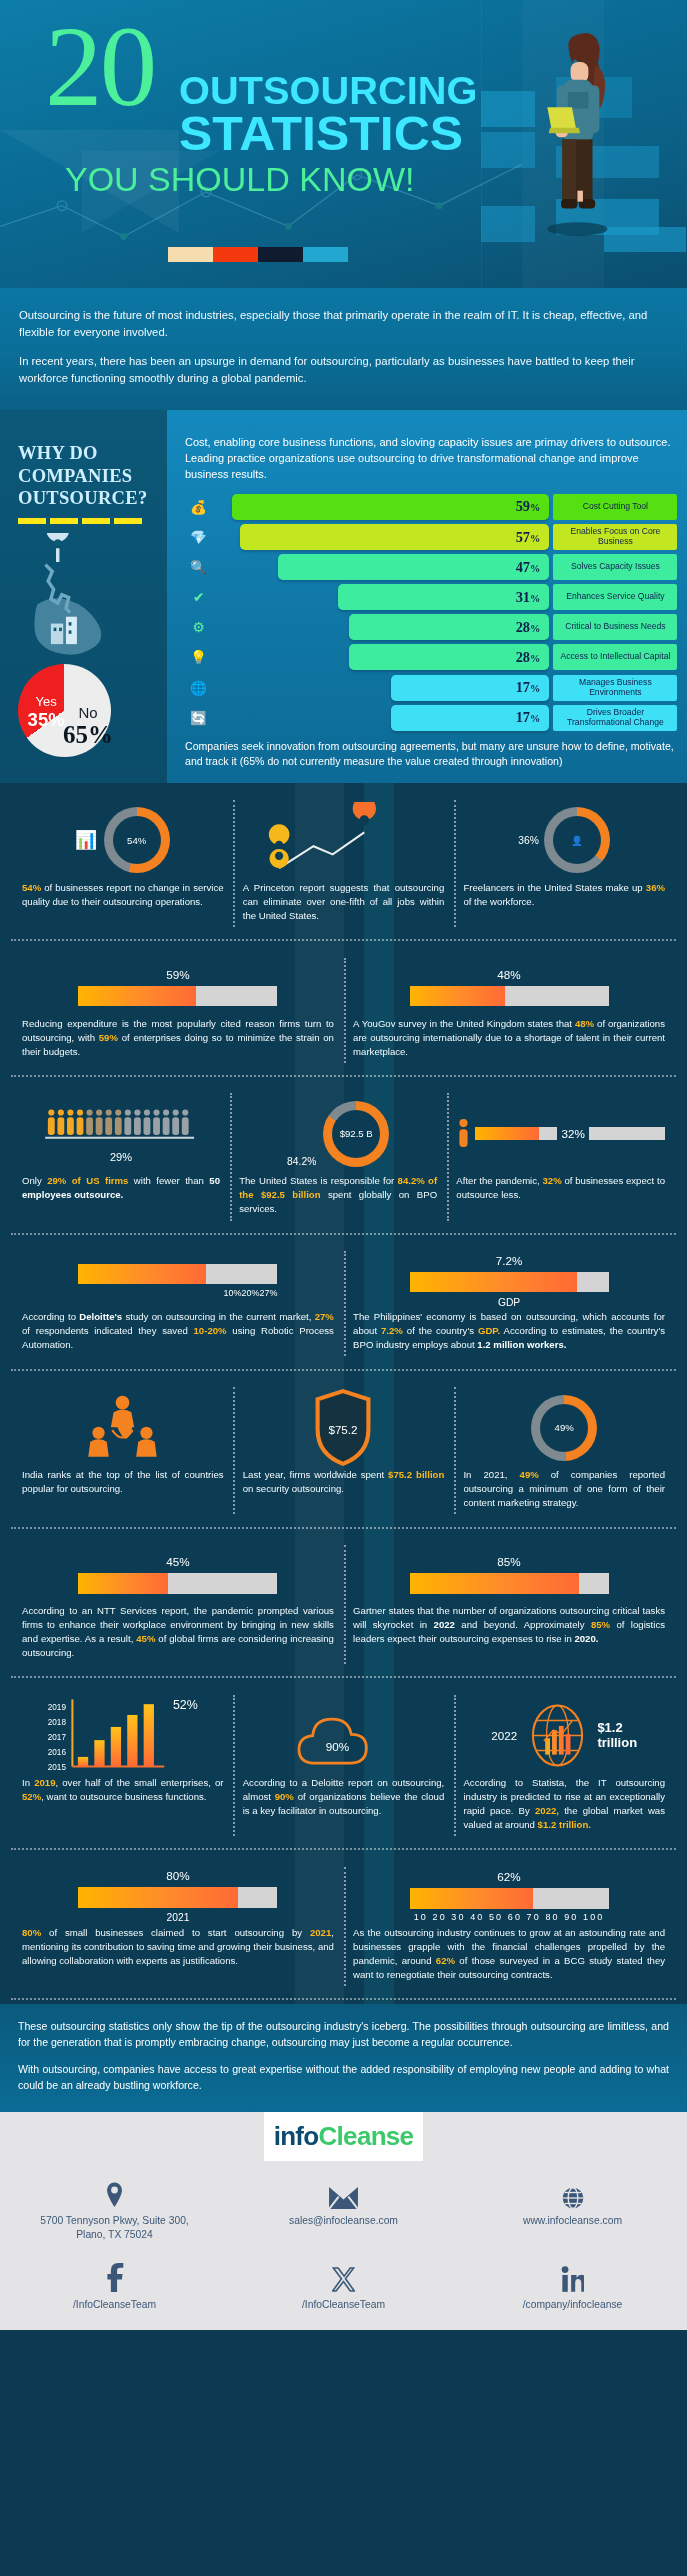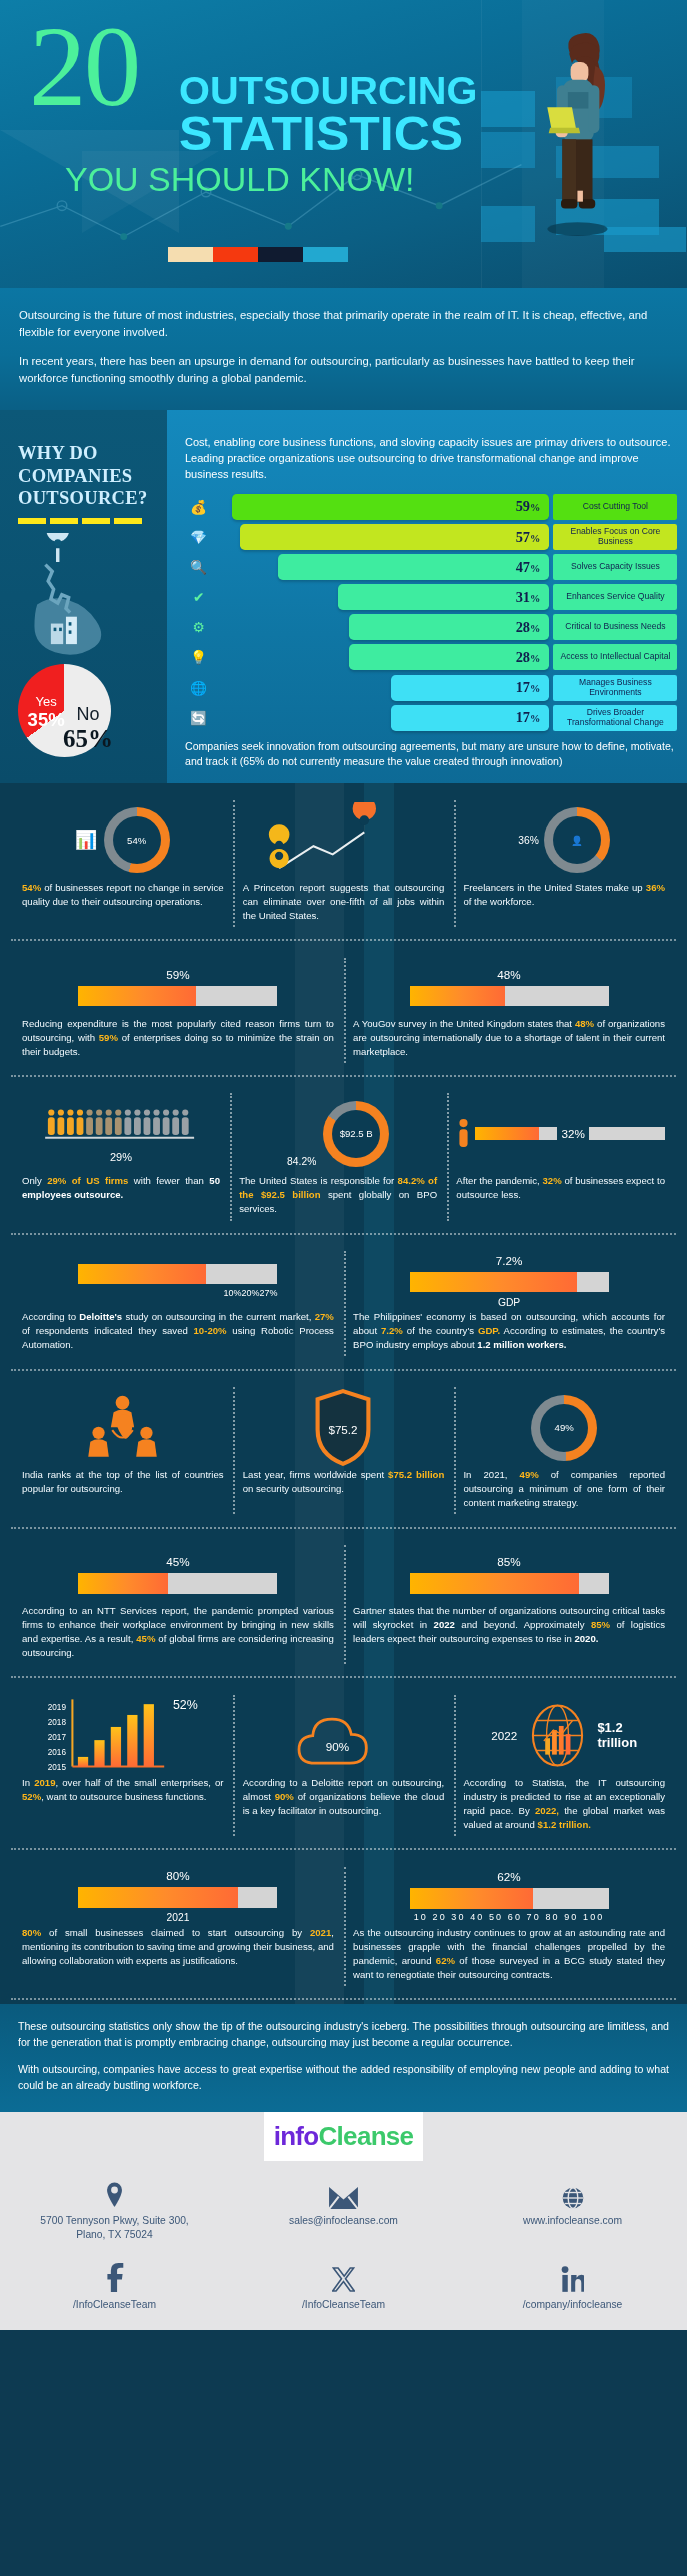--- a/index.html
+++ b/index.html
@@ -21,21 +21,21 @@
   .hero-deco { position: absolute; inset: 0; }
   .hero-deco .band { position: absolute; background: rgba(255,255,255,0.05); }
   .hero-deco .sq { position: absolute; background: #1a9ed0; opacity: .85; }
   .hero-deco .tri {
     position: absolute; width: 0; height: 0;
     border-style: solid; border-color: transparent;
   }
   .hero-title-wrap {
     position: absolute; left: 29px; top: 18px; z-index: 5;
   }
-  .line1 { display: flex; align-items: flex-end; gap: 6.9px; }
+  .line1 { display: flex; align-items: flex-end; gap: 6.9px; margin-left: 16px; }
   .big20 {
     font-family: "Liberation Serif", serif;
     font-size: 115px; line-height: .86;
     color: #4cf09b; font-weight: 400;
     letter-spacing: -2.7px;
   }
   .proven {
     font-family: "Liberation Serif", serif;
     font-size: 36px; letter-spacing: 10.3px;
     color: #4cf09b; padding-bottom: 54px;
@@ -86,21 +86,21 @@
   .pie-wrap { position: relative; margin-top: 4.1px; }
   .pie {
     width: 93px; height: 93px; border-radius: 50%;
     background: conic-gradient(#ededed 0 65%, #f01f1f 65% 100%);
     position: relative;
   }
   .pie-yes { position: absolute; left: 9.6px; top: 30px; text-align: center; }
   .pie-yes .lbl { font-size: 13px; color: #fff; }
   .pie-yes .num { font-size: 18.5px; font-weight: bold; color: #fff; }
   .pie-no { position: absolute; left: 45px; top: 40px; text-align: center; }
-  .pie-no .lbl { font-size: 18px; color: #14202b; }
+  .pie-no .lbl { font-size: 15px; color: #14202b; }
   .pie-no .num { font-size: 25px; font-weight: bold; color: #0b1720; font-family: Liberation Serif, serif; }
 
   .why-right {
     flex: 1; position: relative;
     background: linear-gradient(180deg, #1489bd 0%, #1280b2 30%, #0f76a4 60%, #0d6a96 100%);
     padding: 25px 9.6px 13.7px 18px;
   }
   .why-right .lead { font-size: 11px; line-height: 1.45; margin-bottom: 11px; }
   .bar-row { display: flex; align-items: center; margin-bottom: 4.1px; }
   .bar-icon { width: 27.5px; text-align: center; color: #5ef2a0; }
@@ -179,21 +179,21 @@
   .conclusion p { font-size: 10.6px; line-height: 1.5; text-align: justify; margin-bottom: 11px; }
   .conclusion p:last-child { margin-bottom: 0; }
 
   
   .footer { background: #e4e4e6; color: #3c5778; padding: 0 0 18px 0; }
   .logo-box {
     width: 159px; margin: 0 auto; background: #fff; text-align: center;
     padding: 9.6px 6.9px 8.2px 6.9px; font-size: 26px; font-weight: bold;
     letter-spacing: -0.7px;
   }
-  .logo-box .a { color: #6d28d9; }
+  .logo-box .a { color: #0c4a6e; }
   .logo-box .b { color: #3cc96b; }
   .frow { display: flex; margin-top: 18px; }
   .fcell { flex: 1; text-align: center; padding: 0 25px; }
   .ficon { height: 30px; display: flex; align-items: flex-end; justify-content: center; }
   .ftxt { font-size: 10.3px; line-height: 1.35; margin-top: 5.5px; color: #3c5778; }
   .frow2 { display: flex; margin-top: 20.6px; }
 </style>
 </head>
 <body>
 

